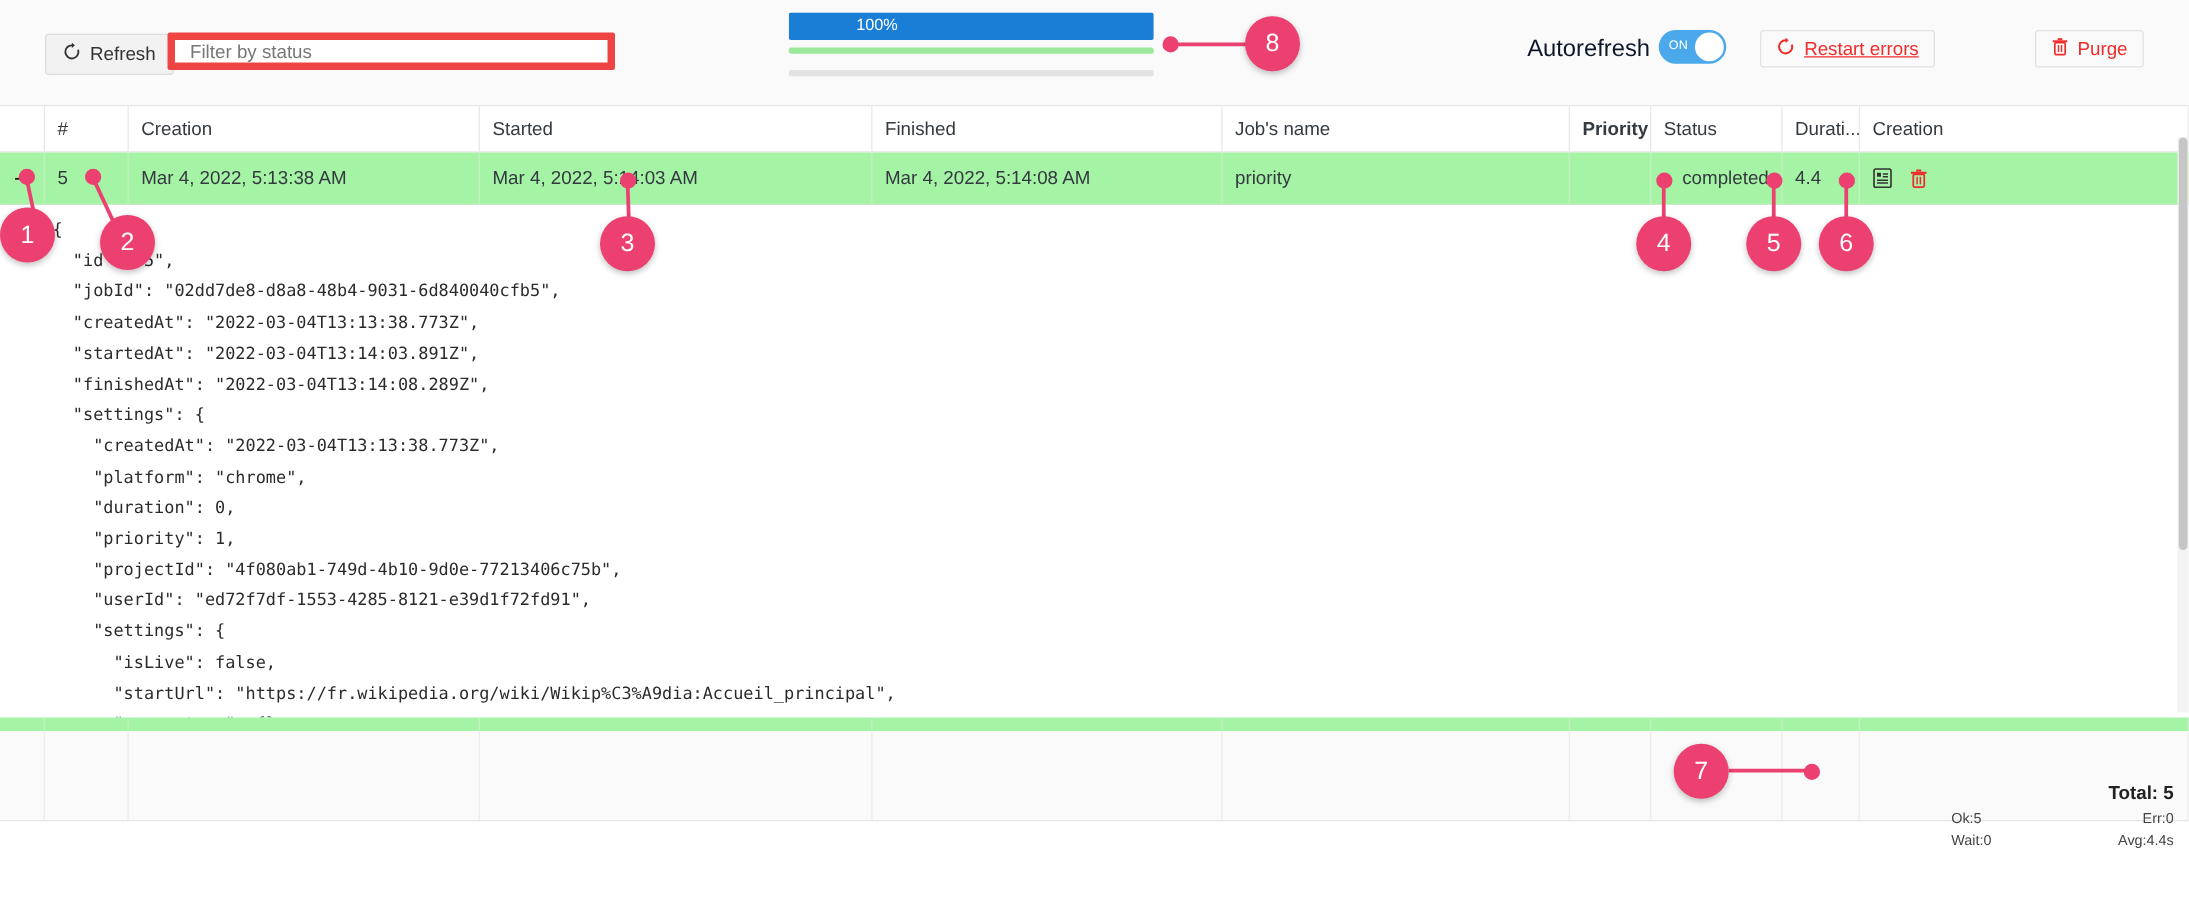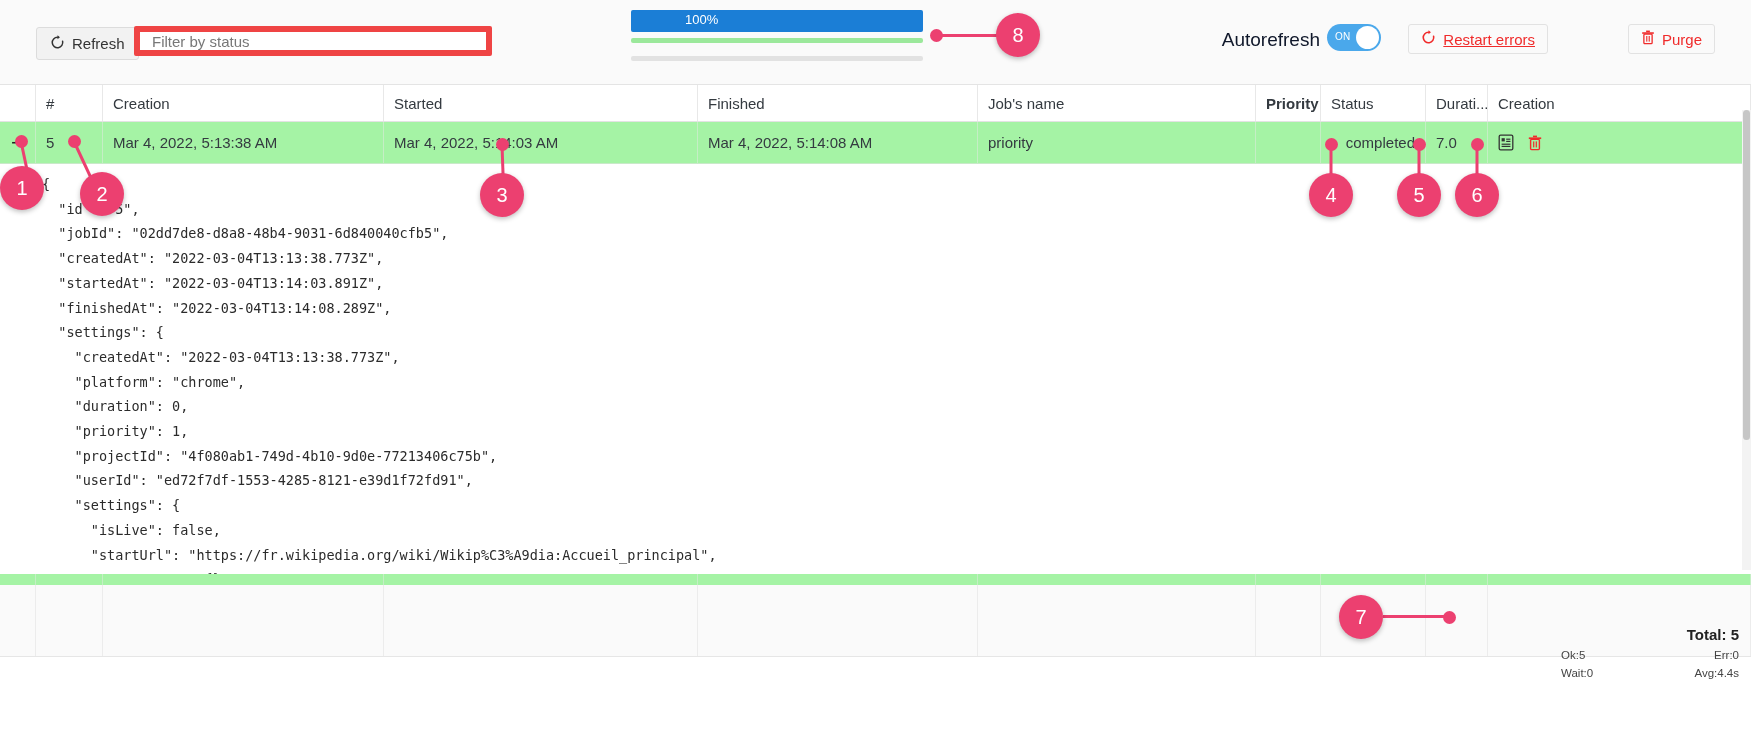--- a/index.html
+++ b/index.html
@@ -359,21 +359,21 @@
       <div class="td c-exp">
         <span class="expand-btn">−</span>
       </div>
       <div class="td c-num">5</div>
       <div class="td c-crea">Mar 4, 2022, 5:13:38 AM</div>
       <div class="td c-start">Mar 4, 2022, 5:14:03 AM</div>
       <div class="td c-fin">Mar 4, 2022, 5:14:08 AM</div>
       <div class="td c-job">priority</div>
       <div class="td c-pri"></div>
       <div class="td c-stat">completed</div>
-      <div class="td c-dur">7.0</div>
+      <div class="td c-dur">4.4</div>
       <div class="td c-act">
         <span class="act-icons">
           <span class="icon-btn">
             <svg width="16" height="17" viewBox="0 0 16 17">
               <rect x="1.2" y="1.2" width="13.6" height="14.6" rx="1.4" fill="none" stroke="#333" stroke-width="1.3"></rect>
               <rect x="3.6" y="4.2" width="3.2" height="3.2" fill="#333"></rect>
               <rect x="8.2" y="4.6" width="4.2" height="1.2" fill="#333"></rect>
               <rect x="8.2" y="6.8" width="4.2" height="1.2" fill="#333"></rect>
               <rect x="3.6" y="9.6" width="8.8" height="1.2" fill="#333"></rect>
               <rect x="3.6" y="11.8" width="8.8" height="1.2" fill="#333"></rect>

